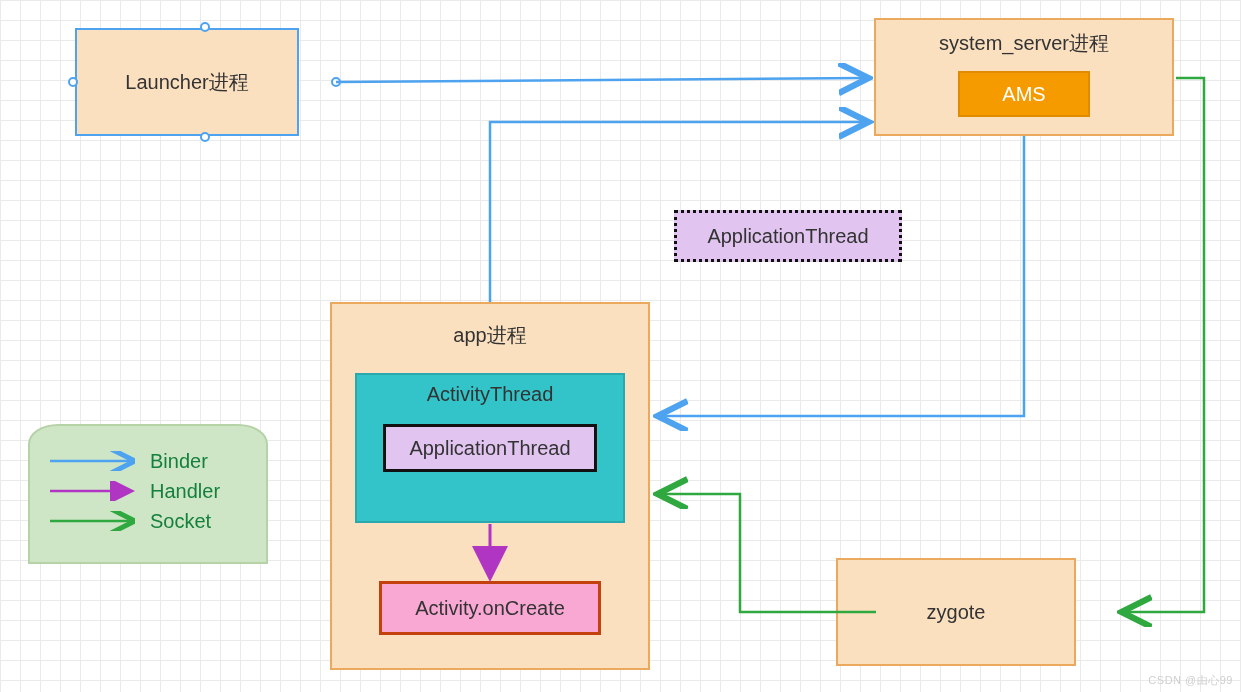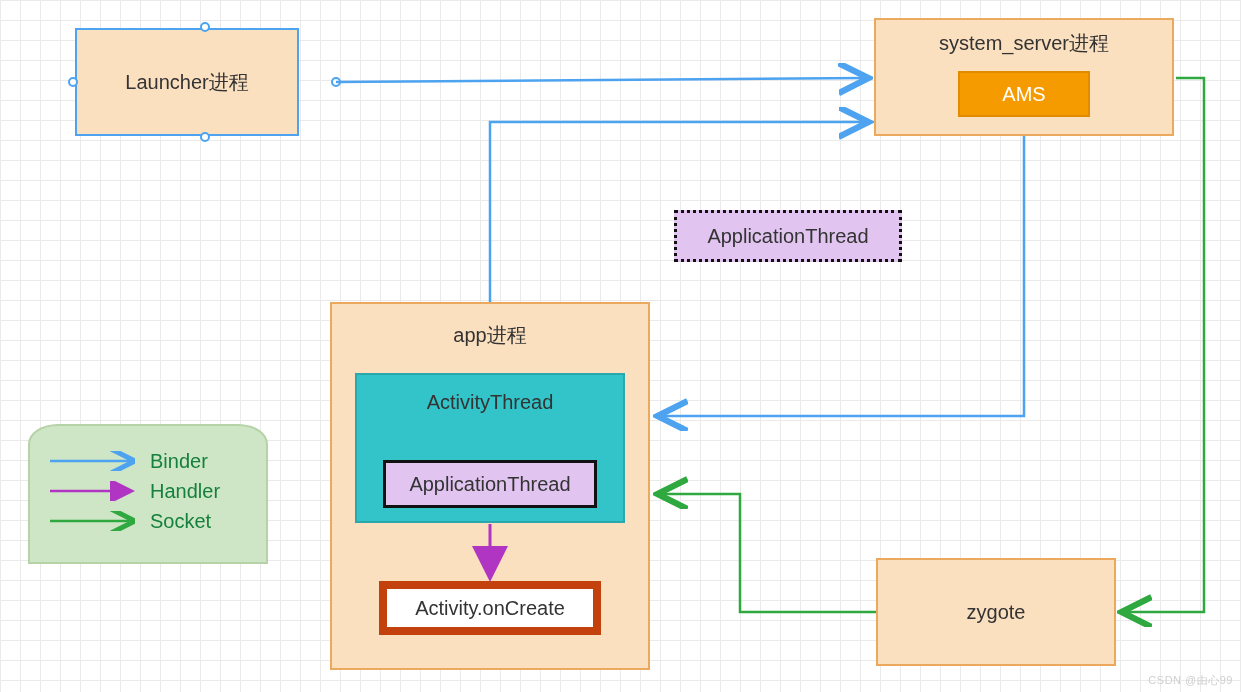--- a/index.html
+++ b/index.html
@@ -47,22 +47,22 @@
   }
   .box.lilac {
     background: #e1c4f0;
     border: 2px solid #111;
   }
   .box.lilac-dotted {
     background: #e1c4f0;
     border: 3px dotted #111;
   }
   .box.pink {
-    background: #ffffff;
-    border: 8px solid #c2410c;
+    background: #f9a8d4;
+    border: 3px solid #c2410c;
   }
   .legend {
     position: absolute;
     background: #cfe6c6;
     border: 2px solid #b5d3a7;
     border-top-left-radius: 30px 20px;
     border-top-right-radius: 30px 20px;
     box-sizing: border-box;
     padding: 20px 18px 16px 18px;
   }
@@ -127,33 +127,33 @@
     </div>
   </div>
 
   <div class="box lilac-dotted" style="left:674px; top:210px; width:228px; height:52px;">
     <span>ApplicationThread</span>
   </div>
 
   <div class="box peach" style="left:330px; top:302px; width:320px; height:368px; flex-direction:column; justify-content:flex-start; padding-top:18px;">
     <span>app进程</span>
 
-    <div class="box teal" style="position:relative; left:auto; top:auto; margin-top:24px; width:270px; height:150px; flex-direction:column; justify-content:flex-start; padding-top:16px;gap:28px;">
+    <div class="box teal" style="position:relative; left:auto; top:auto; margin-top:24px; width:270px; height:150px; flex-direction:column; justify-content:flex-start; padding-top:8px;">
       <span>ActivityThread</span>
       <div class="box lilac" style="position:relative; left:auto; top:auto; margin-top:18px; width:214px; height:48px; border-width:3px;">
         <span>ApplicationThread</span>
       </div>
     </div>
 
     <div class="box pink" style="position:relative; left:auto; top:auto; margin-top:58px; width:222px; height:54px;">
       <span>Activity.onCreate</span>
     </div>
   </div>
 
-  <div class="box peach" style="left:876px; top:558px; width:240px; height:108px;">
+  <div class="box peach" style="left:836px; top:558px; width:240px; height:108px;">
     <span>zygote</span>
   </div>
 
   <div class="legend" style="left:28px; top:424px; width:240px; height:140px;">
     <div class="legend-row">
       <svg class="legend-arrow" viewBox="0 0 90 20">
         <defs>
             <marker id="la1" markerWidth="10" markerHeight="10" refX="8" refY="5" orient="auto">
           <path d="M0,0 L10,5 L0,10" fill="none" stroke="#4da3f0" stroke-width="2"></path>
             </marker>

